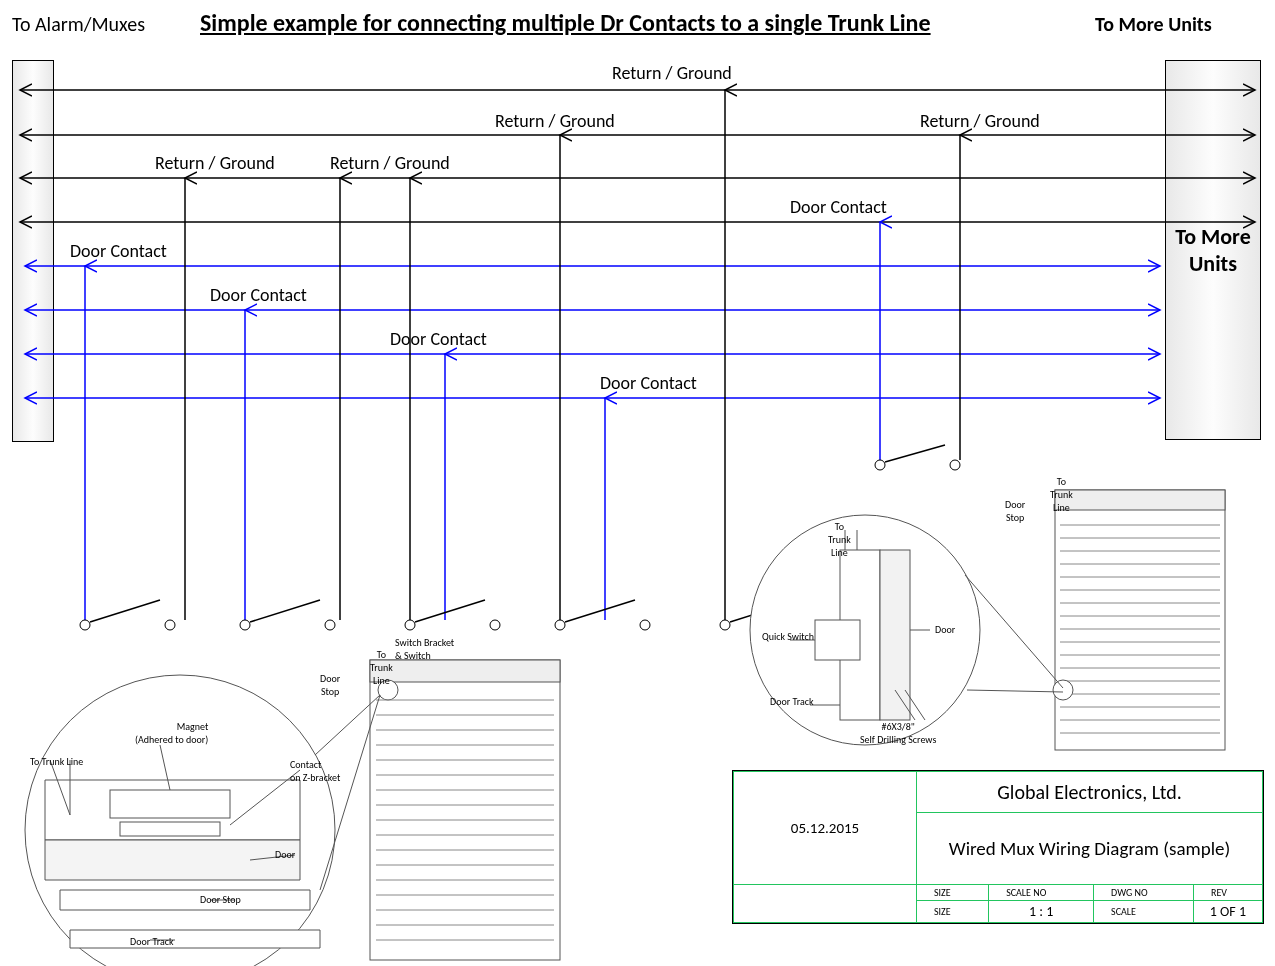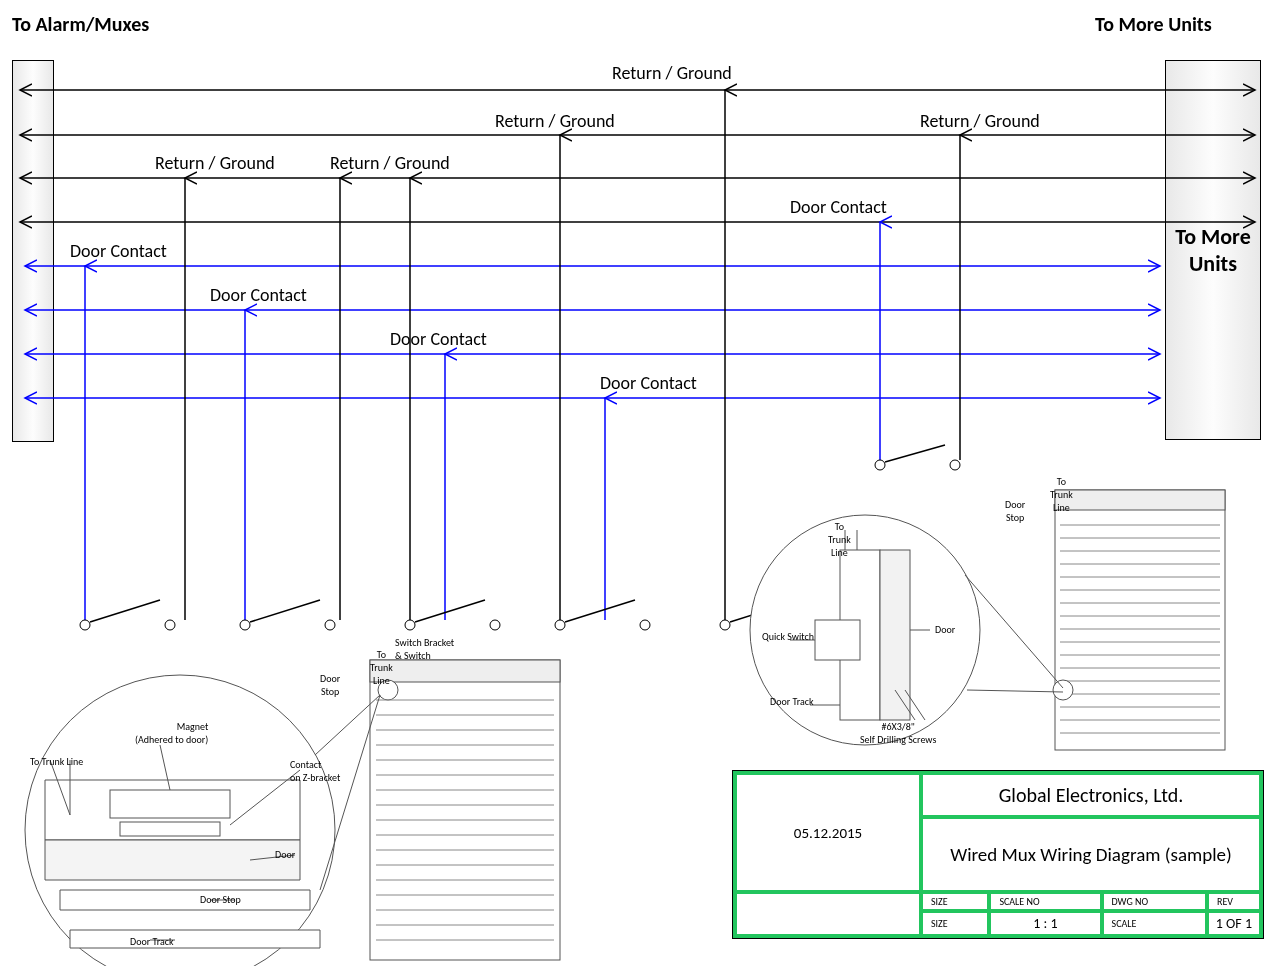--- a/index.html
+++ b/index.html
@@ -3,28 +3,29 @@
 <meta charset="utf-8">
 <style>
 html,body{margin:0;padding:0;font-family:Calibri,Arial,sans-serif;background:#fff;color:#000}
 #page{position:relative;width:1275px;height:966px}
 .label{position:absolute;font-size:20px;white-space:nowrap}
 .tiny{font-size:10px}
 .title{font-size:24px;font-weight:700;text-decoration:underline}
 .box{position:absolute;border:1px solid #000;background:linear-gradient(90deg,#e8e8e8,#fdfdfd,#e8e8e8)}
 svg{position:absolute;left:0;top:0}
 .tb{position:absolute;border:1px solid #000;font-size:14px;background:#fff}
-.tb td,.tb th{border:4px solid #22c55e;padding:2px 6px;text-align:center}
-.tb .hdr{font-size:10px;text-align:left;padding:1px 8px}
+.tb td,.tb th{border:1px solid #22c55e;padding:2px 6px;text-align:center}
+.tb .hdr{font-size:10px;text-align:left;padding:1px 17px}
 </style>
 </head>
 <body>
 <div id="page">
 
-<div class="label" style="left:12px;top:12px;font-weight:700">To Alarm/Muxes</div>
+<div class="label" style="left:12px;top:12px;font-weight:400">To Alarm/Muxes</div>
+<div class="label title" style="left:200px;top:8px">Simple example for connecting multiple Dr Contacts to a single Trunk Line</div>
 <div class="label" style="left:1095px;top:12px;font-weight:700">To  More Units</div>
 
 <div class="box" style="left:12px;top:60px;width:40px;height:380px"></div>
 <div class="box" style="left:1165px;top:60px;width:96px;height:380px;display:flex;align-items:center;justify-content:center;text-align:center;font-size:22px;font-weight:700;padding:6px;box-sizing:border-box">To More Units</div>
 
 <svg width="1275" height="650">
 <defs>
  <marker id="aL" markerWidth="10" markerHeight="10" refX="2" refY="5" orient="auto">
           <path d="M10 1 L2 5 L10 9" fill="none" stroke="#000"></path>
         </marker>

